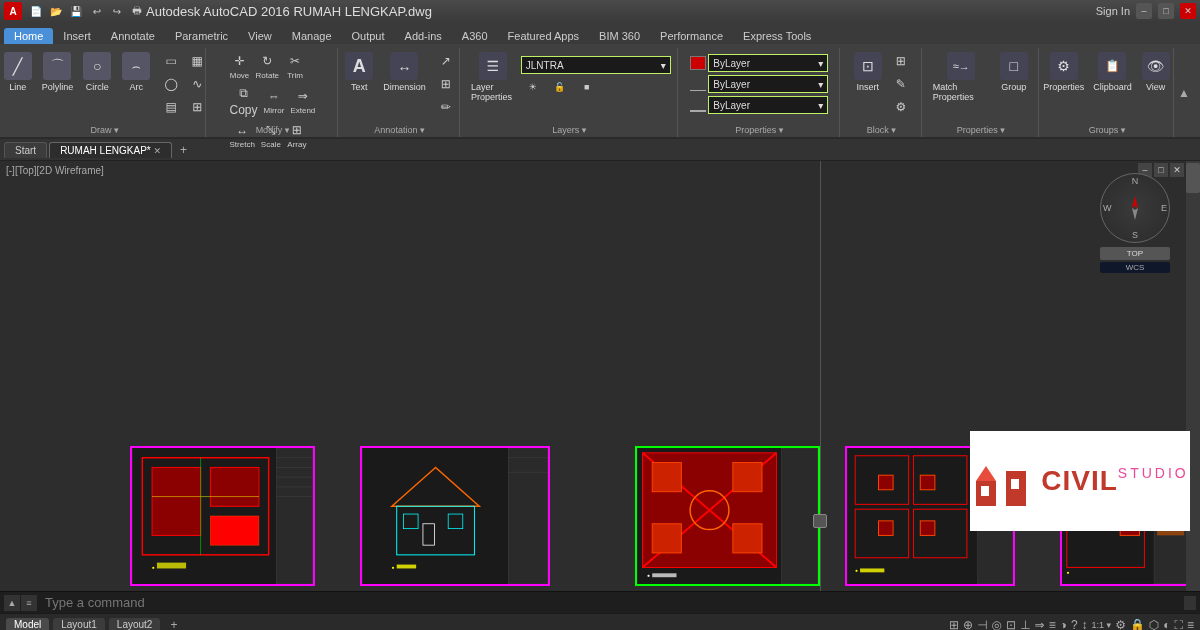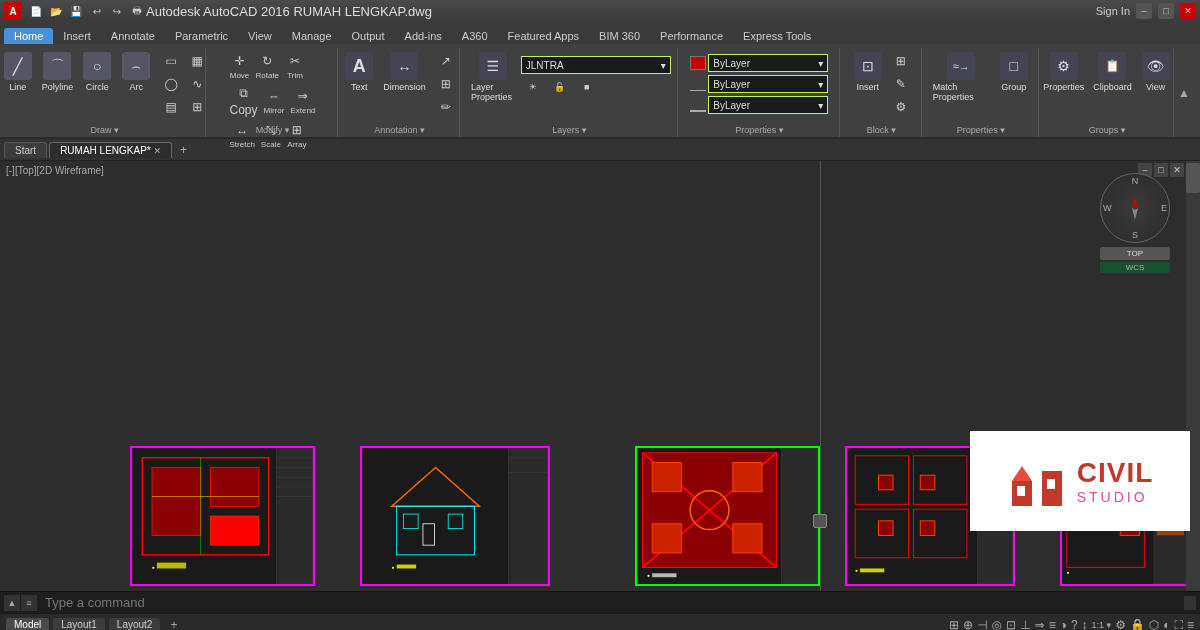--- a/index.html
+++ b/index.html
@@ -212,21 +212,21 @@
       color: #ddd;
       font-size: 8px;
       padding: 2px 5px;
       border-radius: 2px;
       text-align: center;
       margin-top: 4px;
       cursor: pointer;
       text-align: center;
     }
     .wcs-btn {
-      background: #14532d;
+      background: #0f172a;
       color: #aaa;
       font-size: 8px;
       padding: 1px 4px;
       border-radius: 2px;
       margin-top: 2px;
       cursor: pointer;
       text-align: center;
     }
 
     
@@ -298,21 +298,21 @@
       padding: 10px;
       gap: 10px;
     }
     .civil-logo-icon {
       width: 60px;
       height: 60px;
       flex-shrink: 0;
     }
     .civil-text {
       display: flex;
-      flex-direction: column;
+      flex-direction: row;
     }
     .civil-title { font-size: 28px; font-weight: bold; color: #c0392b; letter-spacing: 1px; }
     .civil-sub { font-size: 14px; color: #ec4899; letter-spacing: 3px; }
 
     
     .dwg-svg {
       width: 100%;
       height: 100%;
     }
 

